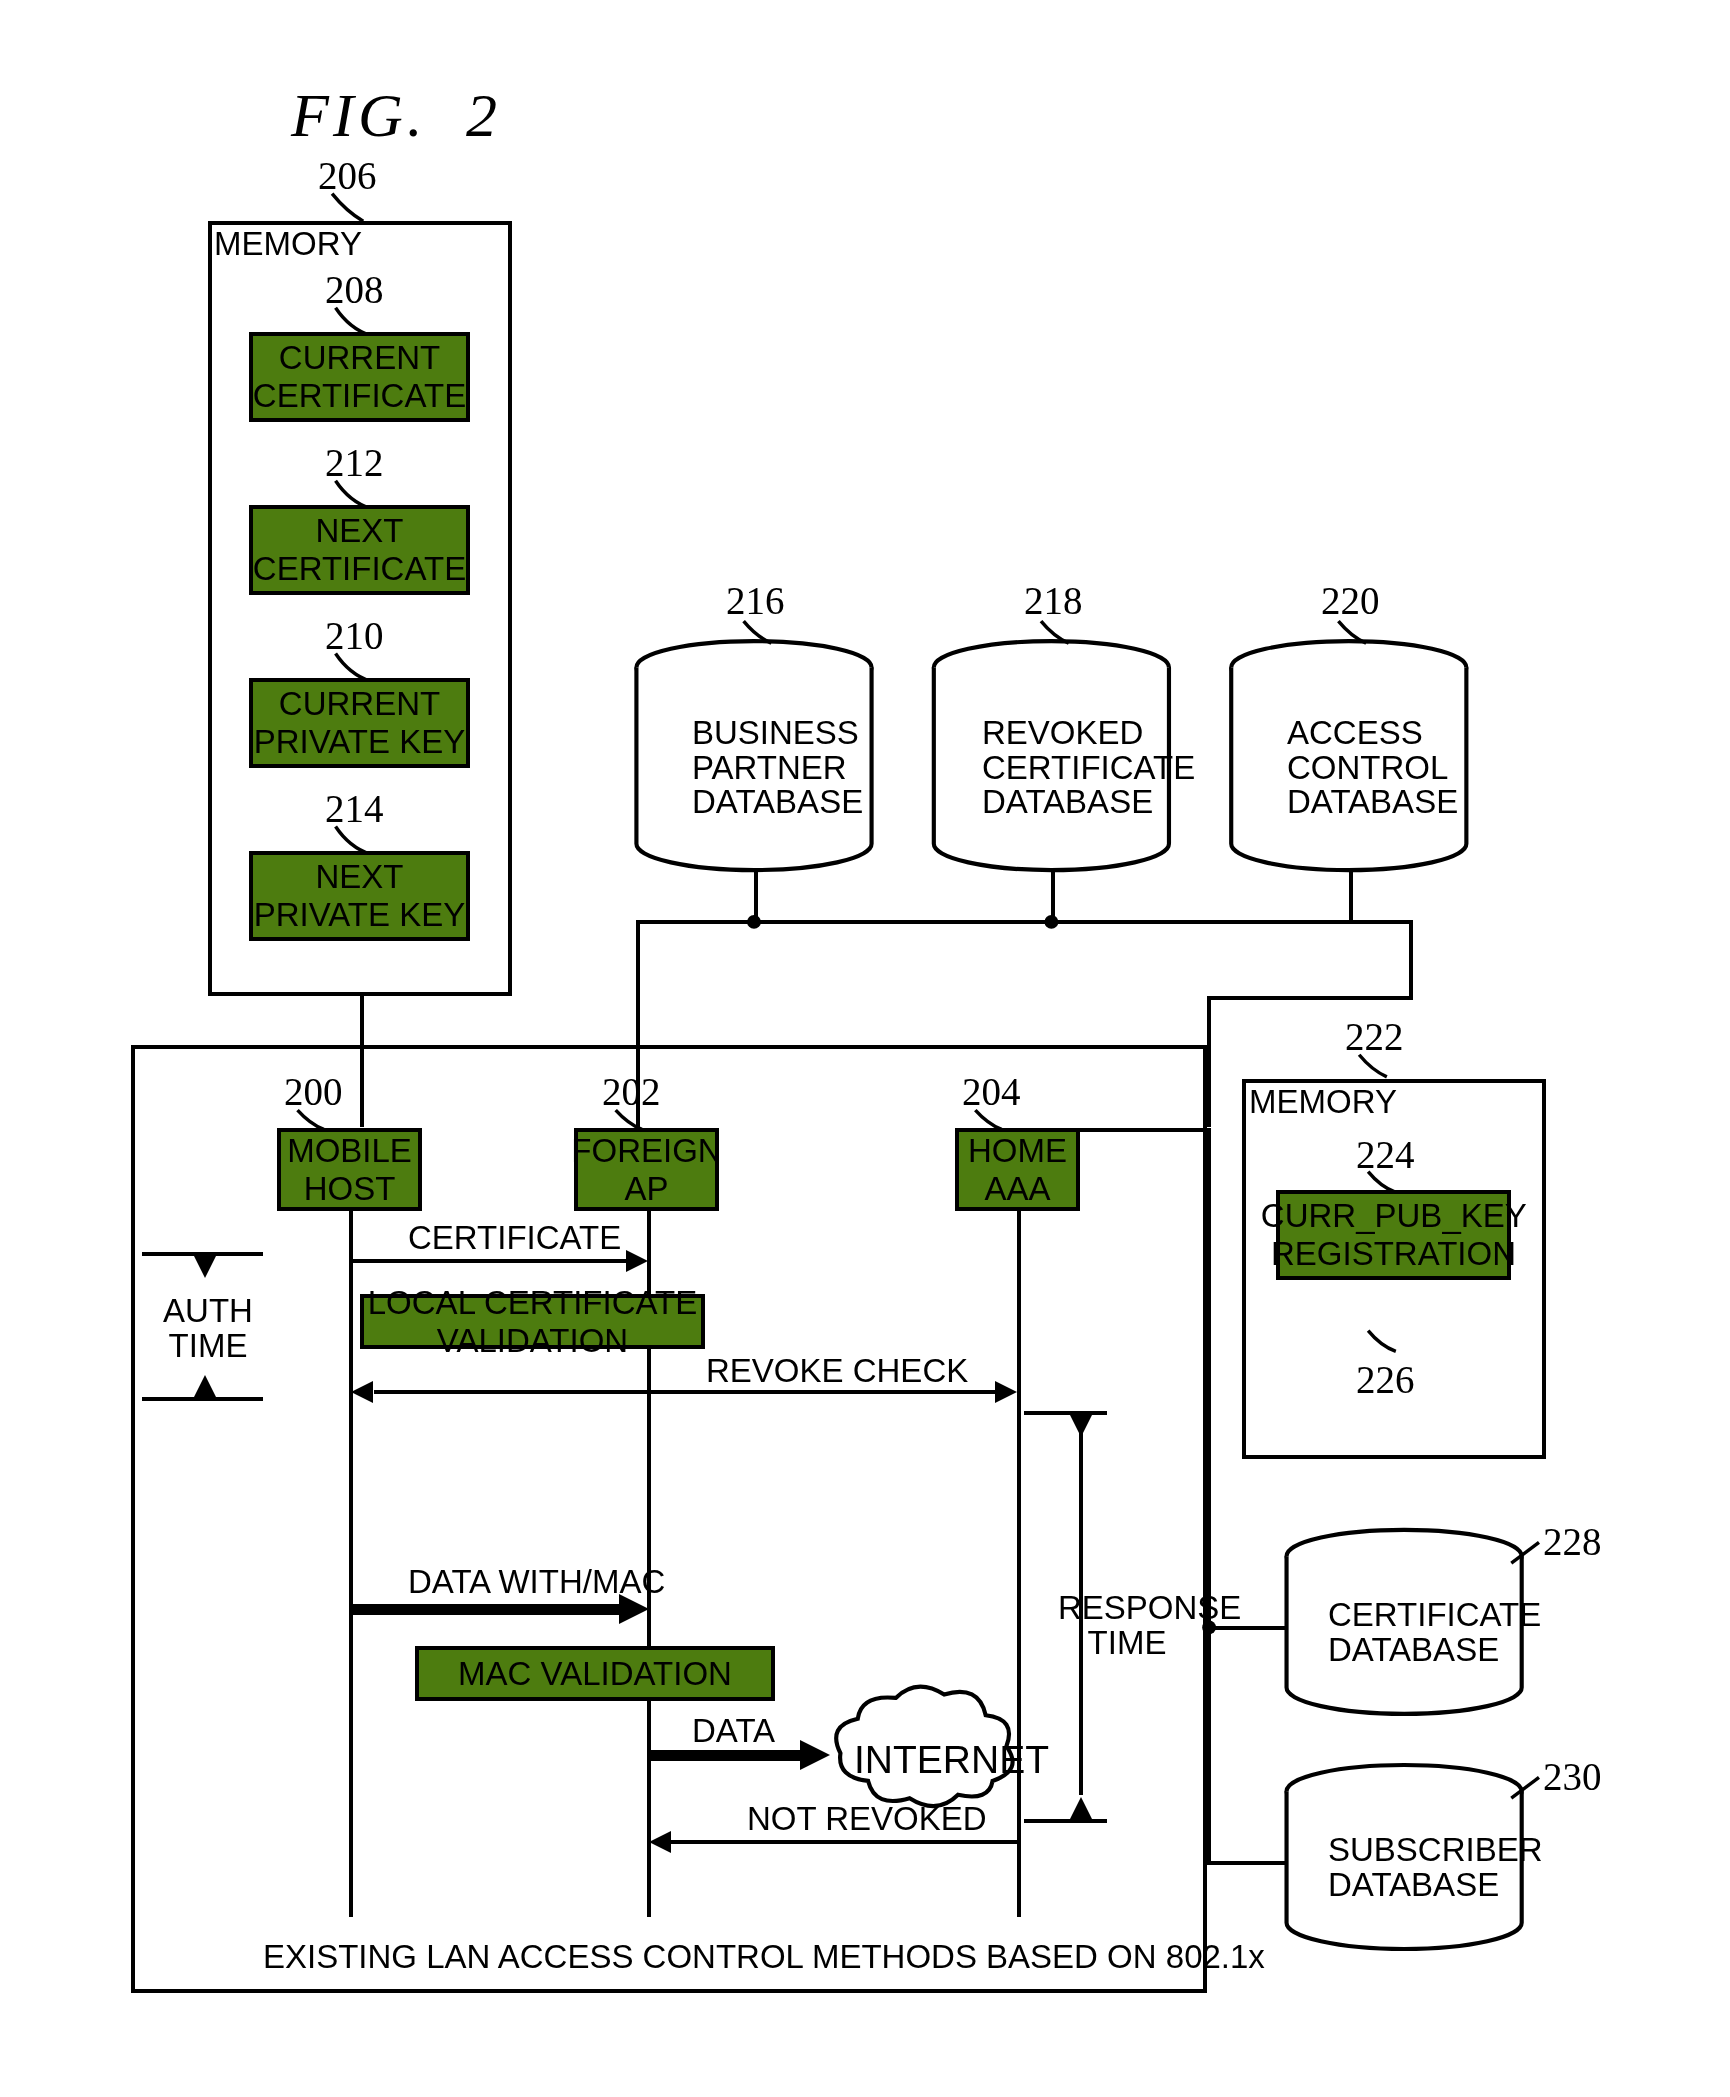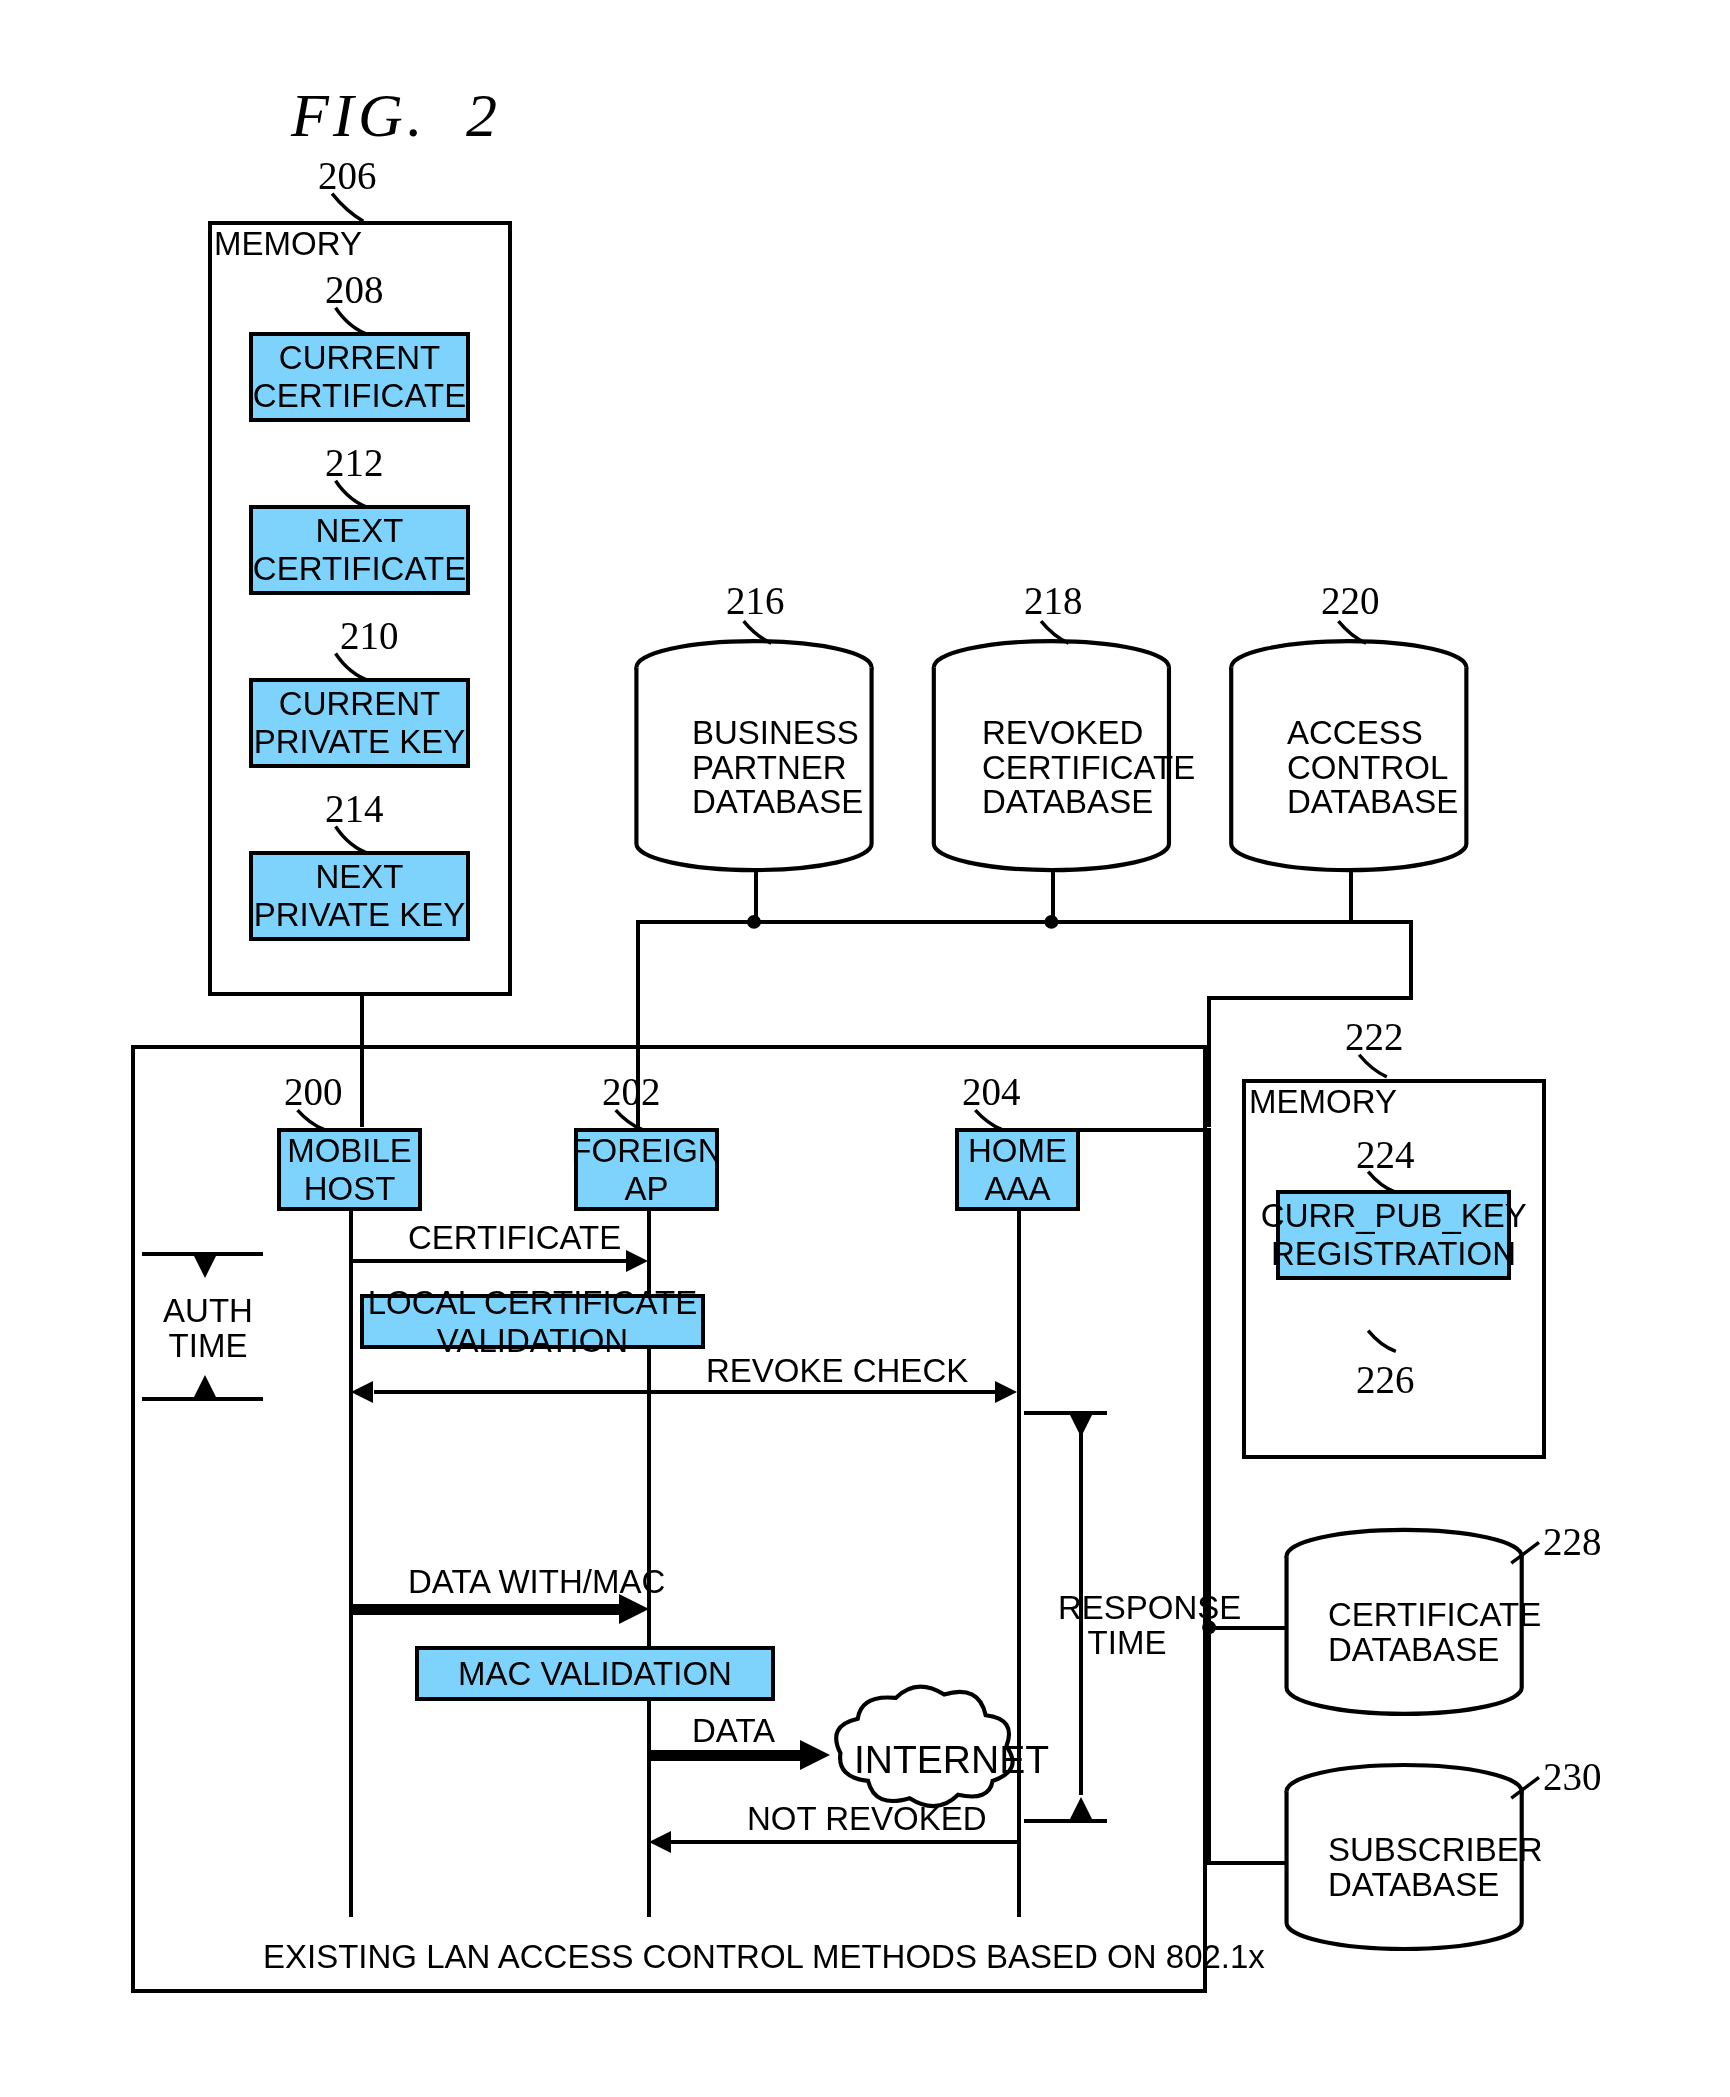--- a/index.html
+++ b/index.html
@@ -35,21 +35,21 @@
     font-size: 33px;
     font-weight: 400;
   }
   .msg {
     font-family: Arial, Helvetica, sans-serif;
     font-size: 33px;
   }
   .box {
     position: absolute;
     border: 4.2px solid #000;
-    background: #7dd3fc;
+    background: #4d7c0f;
     display: flex;
     align-items: center;
     justify-content: center;
     text-align: center;
     box-sizing: border-box;
   }
   .thin-box {
     position: absolute;
     border: 4.2px solid #000;
     box-sizing: border-box;
@@ -118,21 +118,21 @@
 
 <div class="lbl ref" style="left:325px; top:443px;">212</div>
 <svg class="layer" width="1730" height="2097" viewBox="0 0 2501 3032">
 <path d="M 485 695 q 20 30 50 40" stroke="#000" stroke-width="5" fill="none"></path>
 </svg>
 <div class="box" style="left:249px; top:505px; width:221px; height:90px;">
   <span class="box-text">NEXT
 CERTIFICATE</span>
 </div>
 
-<div class="lbl ref" style="left:325px; top:616px;margin-left:15px;">210</div>
+<div class="lbl ref" style="left:325px; top:616px;">210</div>
 <svg class="layer" width="1730" height="2097" viewBox="0 0 2501 3032">
 <path d="M 485 945 q 20 30 50 40" stroke="#000" stroke-width="5" fill="none"></path>
 </svg>
 <div class="box" style="left:249px; top:678px; width:221px; height:90px;">
   <span class="box-text">CURRENT
 PRIVATE KEY</span>
 </div>
 
 <div class="lbl ref" style="left:325px; top:789px;">214</div>
 <svg class="layer" width="1730" height="2097" viewBox="0 0 2501 3032">

